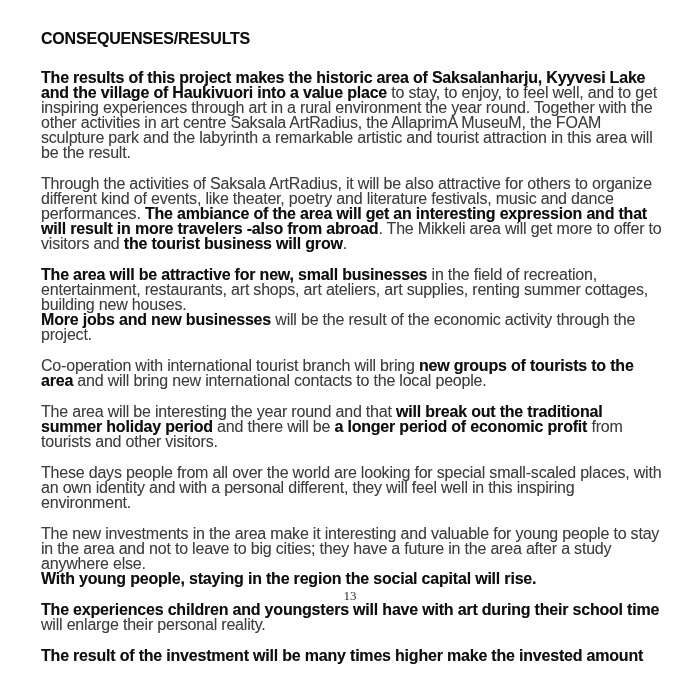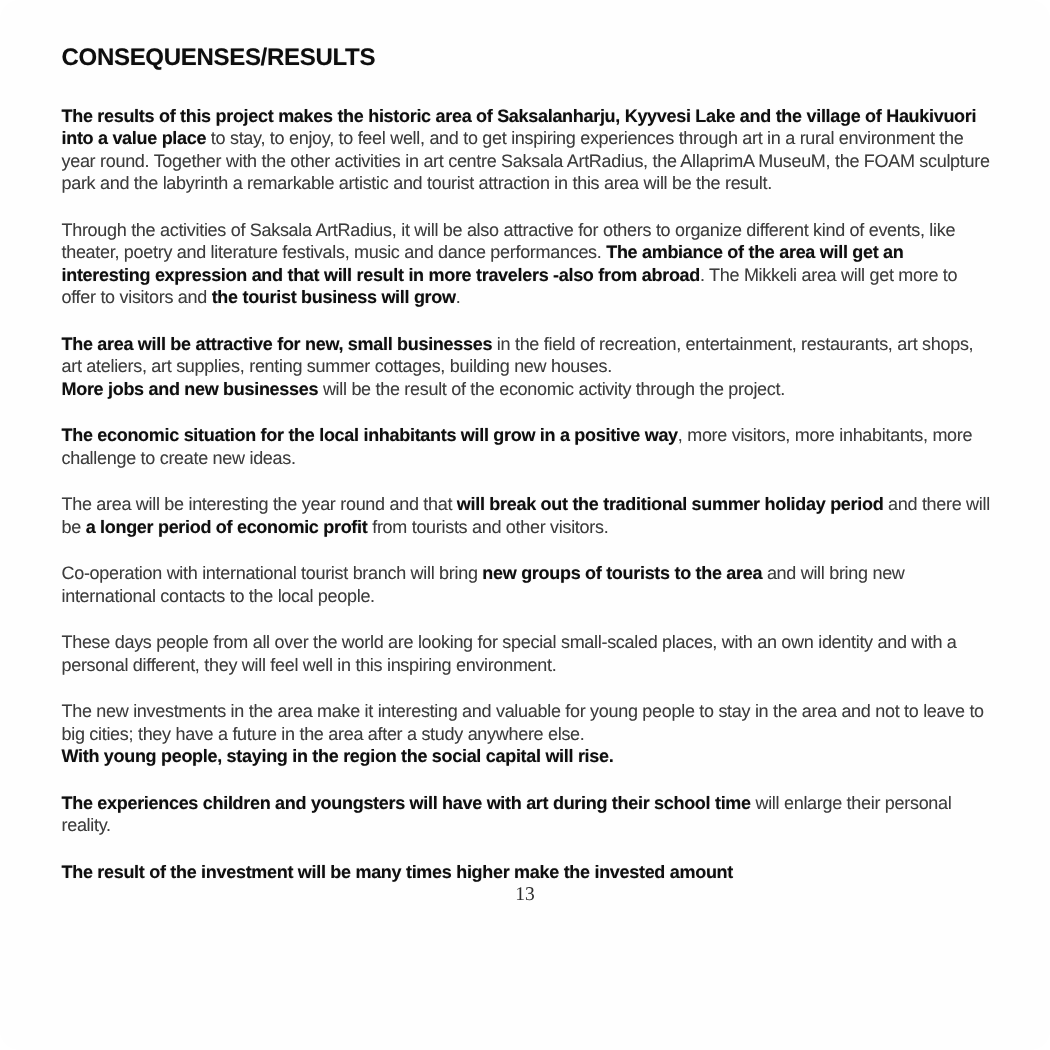--- a/index.html
+++ b/index.html
@@ -24,21 +24,21 @@
   }
   .doc-title {
     font-size: 16px;
     font-weight: bold;
     color: #0e0e0e;
     letter-spacing: -0.2px;
     margin: 0 0 22px 0;
     text-shadow: 0 0 0.5px rgba(0,0,0,0.35);
   }
   .para {
-    font-size: 12px;
+    font-size: 16px;
     line-height: 15px;
     letter-spacing: -0.2px;
     color: #3d3d3d;
     margin: 16px 0 15px 0;
     text-shadow: 0 0 0.4px rgba(60,60,60,0.3);
   }
   .para .bold {
     font-weight: bold;
     color: #0f0f0f;
     text-shadow: 0 0 0.5px rgba(0,0,0,0.4);
@@ -57,23 +57,22 @@
 </head>
 <body>
 
 <div class="page">
   <div class="content">
     <h1 class="doc-title">CONSEQUENSES/RESULTS</h1>
     <div id="document-body">
         <p class="para"><span class="seg bold">The results of this project makes the historic area of Saksalanharju, Kyyvesi Lake and the village of Haukivuori into a value place</span><span class="seg"> to stay, to enjoy, to feel well, and to get inspiring experiences through art in a rural environment the year round. Together with the other activities in art centre Saksala ArtRadius, the AllaprimA MuseuM, the FOAM sculpture park and the labyrinth a remarkable artistic and tourist attraction in this area will be the result.</span></p>
         <p class="para"><span class="seg">Through the activities of Saksala ArtRadius, it will be also attractive for others to organize different kind of events, like theater, poetry and literature festivals, music and dance performances. </span><span class="seg bold">The ambiance of the area will get an interesting expression and that will result in more travelers -also from abroad</span><span class="seg">. The Mikkeli area will get more to offer to visitors and </span><span class="seg bold">the tourist business will grow</span><span class="seg">.</span></p>
         <p class="para"><span class="seg bold">The area will be attractive for new, small businesses</span><span class="seg"> in the field of recreation, entertainment, restaurants, art shops, art ateliers, art supplies, renting summer cottages, building new houses.</span><br><span class="seg bold">More jobs and new businesses</span><span class="seg"> will be the result of the economic activity through the project.</span></p>
-        <p class="para"><span class="seg bold">The economic situation for the local inhabitants will grow in a positive way</span><span class="seg">, more visitors, more inhabitants, more challenge to create new ideas.</span></p>
+        <p class="para"><span class="seg">Co-operation with international tourist branch will bring </span><span class="seg bold">new groups of tourists to the area</span><span class="seg"> and will bring new international contacts to the local people.</span></p>
         <p class="para"><span class="seg">The area will be interesting the year round and that </span><span class="seg bold">will break out the traditional summer holiday period</span><span class="seg"> and there will be </span><span class="seg bold">a longer period of economic profit</span><span class="seg"> from tourists and other visitors.</span></p>
-        <p class="para"><span class="seg">Co-operation with international tourist branch will bring </span><span class="seg bold">new groups of tourists to the area</span><span class="seg"> and will bring new international contacts to the local people.</span></p>
         <p class="para"><span class="seg">These days people from all over the world are looking for special small-scaled places, with an own identity and with a personal different, they will feel well in this inspiring environment.</span><br></p>
         <p class="para"><span class="seg">The new investments in the area make it interesting and valuable for young people to stay in the area and not to leave to big cities; they have a future in the area after a study anywhere else.</span><br><span class="seg bold">With young people, staying in the region the social capital will rise.</span></p>
         <p class="para"><span class="seg bold">The experiences children and youngsters will have with art during their school time</span><span class="seg"> will enlarge their personal reality.</span></p>
         <p class="para"><span class="seg bold">The result of the investment will be many times higher make the invested amount</span></p>
       </div>
   </div>
   <div class="page-footer">13</div>
 </div>
 
 </body></html>

